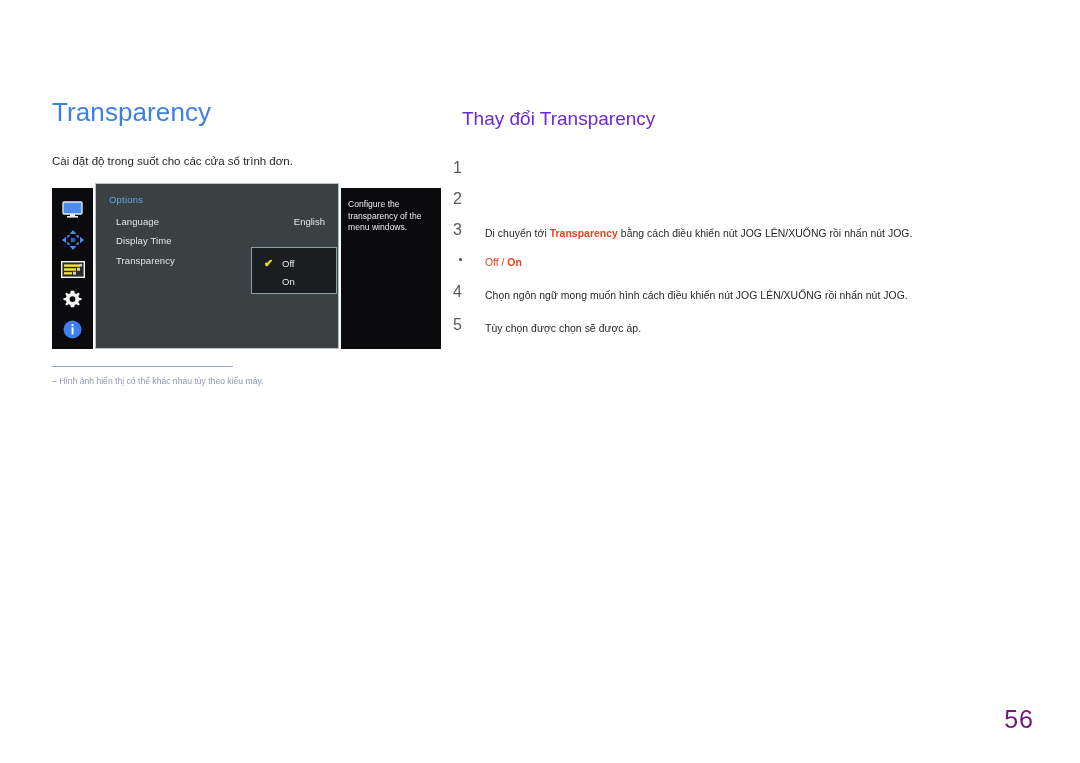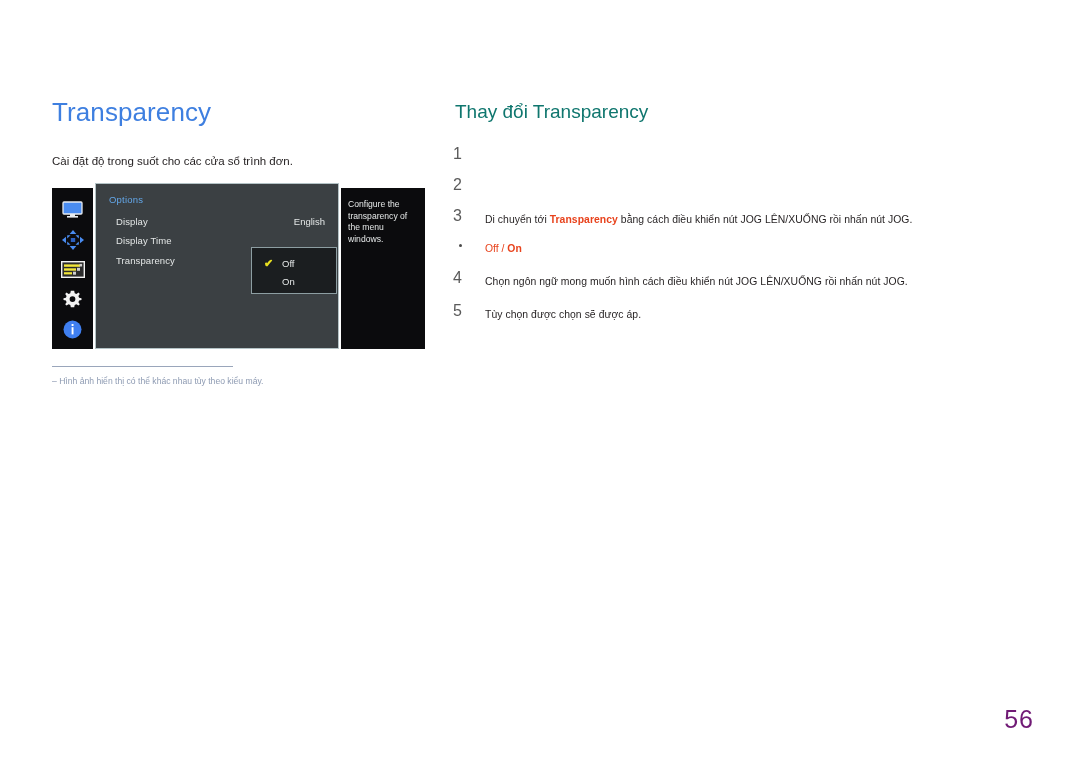--- a/index.html
+++ b/index.html
@@ -132,21 +132,21 @@
     color: #e8e021;
     font-size: 11px;
     line-height: 11px;
     font-weight: bold;
   }
 
   .osd-help {
     position: absolute;
     left: 289px;
     top: 5px;
-    width: 84px;
+    width: 100px;
     height: 161px;
     background: #0b0b0d;
     box-sizing: border-box;
     padding: 11px 6px 0 7px;
   }
   .osd-help p {
     margin: 0;
     font-size: 8.6px;
     line-height: 11.5px;
     color: #e6e9e9;
@@ -173,24 +173,24 @@
   }
 
   
   .right-col {
     position: absolute;
     left: 453px;
     top: 98px;
     width: 580px;
   }
   .section-title {
-    margin: 2px;
+    margin: 9px;
     font-size: 19px;
     font-weight: 400;
-    color: #0f766e;
+    color: #6d28d9;
     line-height: 24px;
   }
   .steps {
     margin: 0;
     padding: 0;
     list-style: none;
     position: relative;
     padding-top: 21px;
   }
   .step {
@@ -329,21 +329,21 @@
         <circle cx="9.5" cy="9.5" r="9" fill="#3f7ff0"></circle>
         <rect x="8.6" y="4" width="1.9" height="2" fill="#ffffff"></rect>
         <rect x="8.6" y="7.2" width="1.9" height="7.2" fill="#ffffff"></rect>
       </svg>
     </span>
   </div>
 
   <div class="osd-main">
     <div class="osd-main-title">Options</div>
 
-    <div class="osd-row osd-row-lang">Display</div>
+    <div class="osd-row osd-row-lang">Language</div>
     <div class="osd-value">English</div>
 
     <div class="osd-row osd-row-time">Display Time</div>
     <div class="osd-row osd-row-trans">Transparency</div>
 
     <div class="osd-dropdown">
       <span class="dd-check">✔</span>
       <span class="dd-item dd-off">Off</span>
       <span class="dd-item dd-on">On</span>
     </div>

